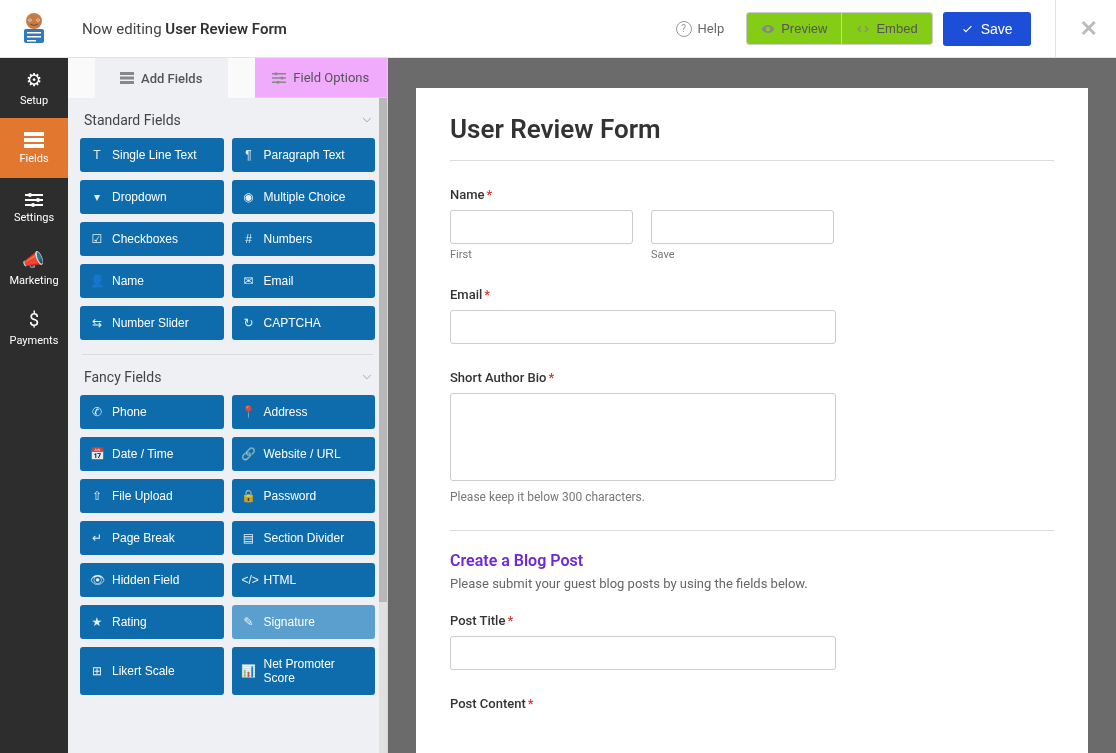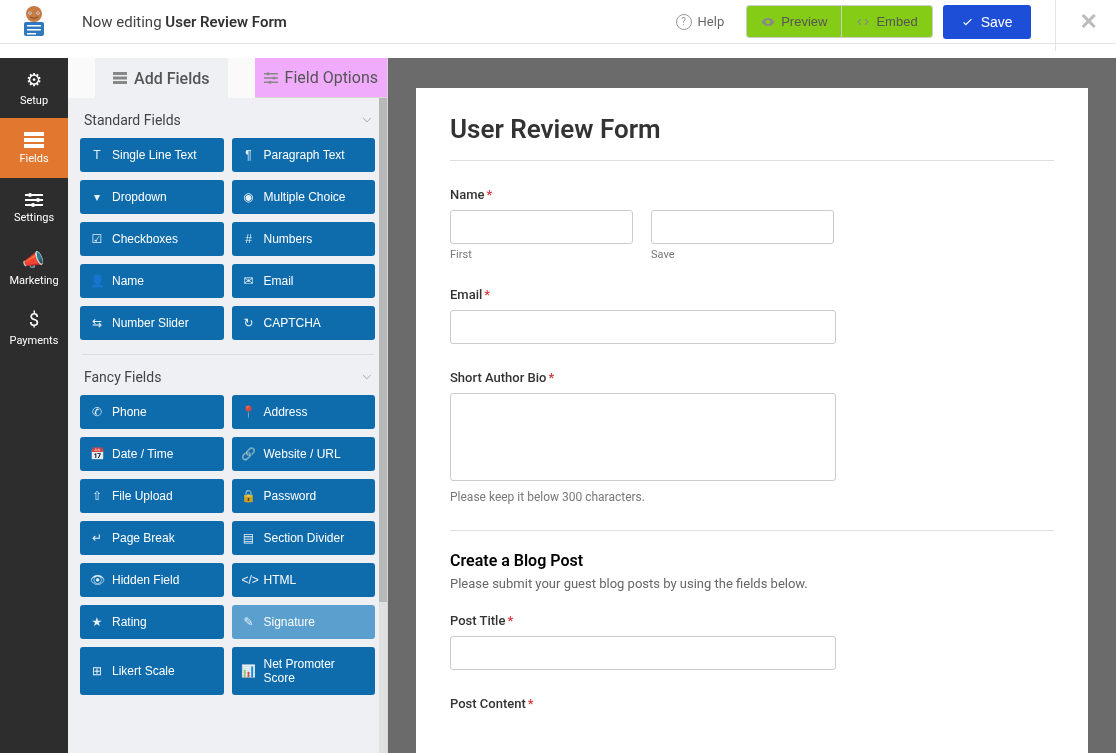--- a/index.html
+++ b/index.html
@@ -1,19 +1,19 @@
 <!DOCTYPE html>
 <html><head>
 <meta charset="utf-8">
 <style>
 * { box-sizing: border-box; margin: 0; padding: 0; }
 body { font-family: -apple-system, BlinkMacSystemFont, "Segoe UI", Roboto, Arial, sans-serif; font-size: 13px; color: #444; background: #fff; width: 1116px; height: 753px; overflow: hidden; position: relative; }
 
 
-.top-header { height: 44px; border-bottom: 1px solid #e3e3e3; display: flex; align-items: center; padding: 0 18px 0 0; }
+.top-header { height: 58px; border-bottom: 1px solid #e3e3e3; display: flex; align-items: center; padding: 0 18px 0 0; }
 .logo { width: 68px; height: 58px; display: flex; align-items: center; justify-content: center; }
 .logo-img { width: 36px; height: 36px; }
 .editing-label { font-size: 15px; color: #444; padding-left: 14px; flex: 1; }
 .editing-label .form-name { font-weight: 600; color: #333; }
 .header-actions { display: flex; align-items: center; gap: 10px; }
 .help-link { display: flex; align-items: center; gap: 6px; color: #666; cursor: pointer; margin-right: 12px; }
 .help-link .qicon { width: 16px; height: 16px; border: 1.5px solid #999; border-radius: 50%; display: inline-flex; align-items: center; justify-content: center; font-size: 10px; color: #999; }
 .btn-group { display: flex; border: 1px solid #ccc; border-radius: 3px; overflow: hidden; }
 .btn-group button { background: #84cc16; border: none; padding: 8px 14px; font-size: 13px; color: #555; cursor: pointer; display: flex; align-items: center; gap: 6px; }
 .btn-group button + button { border-left: 1px solid #ccc; }
@@ -23,21 +23,21 @@
 
 
 .left-nav { position: absolute; left: 0; top: 58px; width: 68px; height: calc(100% - 58px); background: #2d2d2d; }
 .nav-item { height: 60px; display: flex; flex-direction: column; align-items: center; justify-content: center; color: #fff; font-size: 11px; cursor: pointer; gap: 4px; }
 .nav-item.active { background: #e27730; }
 .nav-item .nicon { font-size: 18px; }
 
 
 .side-panel { position: absolute; left: 68px; top: 58px; width: 320px; height: calc(100% - 58px); background: #eef0f3; border-right: 1px solid #d6d6d6; display: flex; flex-direction: column; }
 .panel-tabs { display: flex; height: 40px; background: #fafafa; }
-.panel-tab { flex: 1; display: flex; align-items: center; justify-content: center; gap: 7px; font-size: 16px; color: #555; cursor: pointer; border-bottom: 1px solid #d6d6d6; margin-left: 27px; }
+.panel-tab { flex: 1; display: flex; align-items: center; justify-content: center; gap: 7px; font-size: 13px; color: #555; cursor: pointer; border-bottom: 1px solid #d6d6d6; margin-left: 27px; }
 .panel-tab.active { background: #eef0f3; border-bottom: none; font-weight: 500; }
 .panel-tab:not(.active) { background: #f0abfc; }
 .panel-body { flex: 1; overflow-y: auto; padding: 0 10px 10px 10px; }
 .section-header { display: flex; align-items: flex-start; justify-content: space-between; padding: 14px 6px 10px 6px; font-size: 14px; color: #444; cursor: pointer; gap: 32px; }
 .section-header .chev { color: #999; font-size: 11px; }
 .field-grid { display: grid; grid-template-columns: 1fr 1fr; gap: 8px; padding: 0 2px; }
 .field-btn { background: #0e6cad; color: #fff; border: none; border-radius: 3px; padding: 10px 10px; font-size: 12px; cursor: pointer; display: flex; align-items: center; gap: 8px; text-align: left; }
 .field-btn.light { background: #5b9fce; }
 .field-btn .ficon { width: 14px; text-align: center; opacity: 0.9; font-size: 12px; }
 .section-divider { height: 1px; background: #d9dcdf; margin: 14px 4px 0 4px; }
@@ -52,21 +52,21 @@
 .form-field { margin-bottom: 26px; }
 .form-label { font-size: 13px; color: #333; font-weight: 500; display: block; margin-bottom: 8px; }
 .req { color: #d63638; margin-left: 2px; }
 .name-row { display: flex; gap: 18px; }
 .name-row .col { width: 183px; }
 .text-input { width: 100%; height: 34px; border: 1px solid #ccc; border-radius: 3px; padding: 6px 8px; font-size: 13px; }
 .text-input.single { width: 386px; }
 .sublabel { font-size: 11px; color: #777; margin-top: 4px; }
 .textarea { width: 386px; height: 88px; border: 1px solid #ccc; border-radius: 3px; padding: 8px; font-size: 13px; resize: none; }
 .hint { font-size: 12px; color: #777; margin-top: 6px; }
-.section-title { font-size: 16px; font-weight: 600; color: #000000; margin-bottom: 6px; }
+.section-title { font-size: 16px; font-weight: 600; color: #6d28d9; margin-bottom: 6px; }
 .section-desc { font-size: 13px; color: #666; margin-bottom: 22px; }
 .form-section-top { border-top: 1px solid #ddd; padding-top: 20px; margin-top: 4px; }
 
 svg { display: block; }
 </style>
 </head>
 <body>
 
 <div class="top-header">
   <div class="logo">

